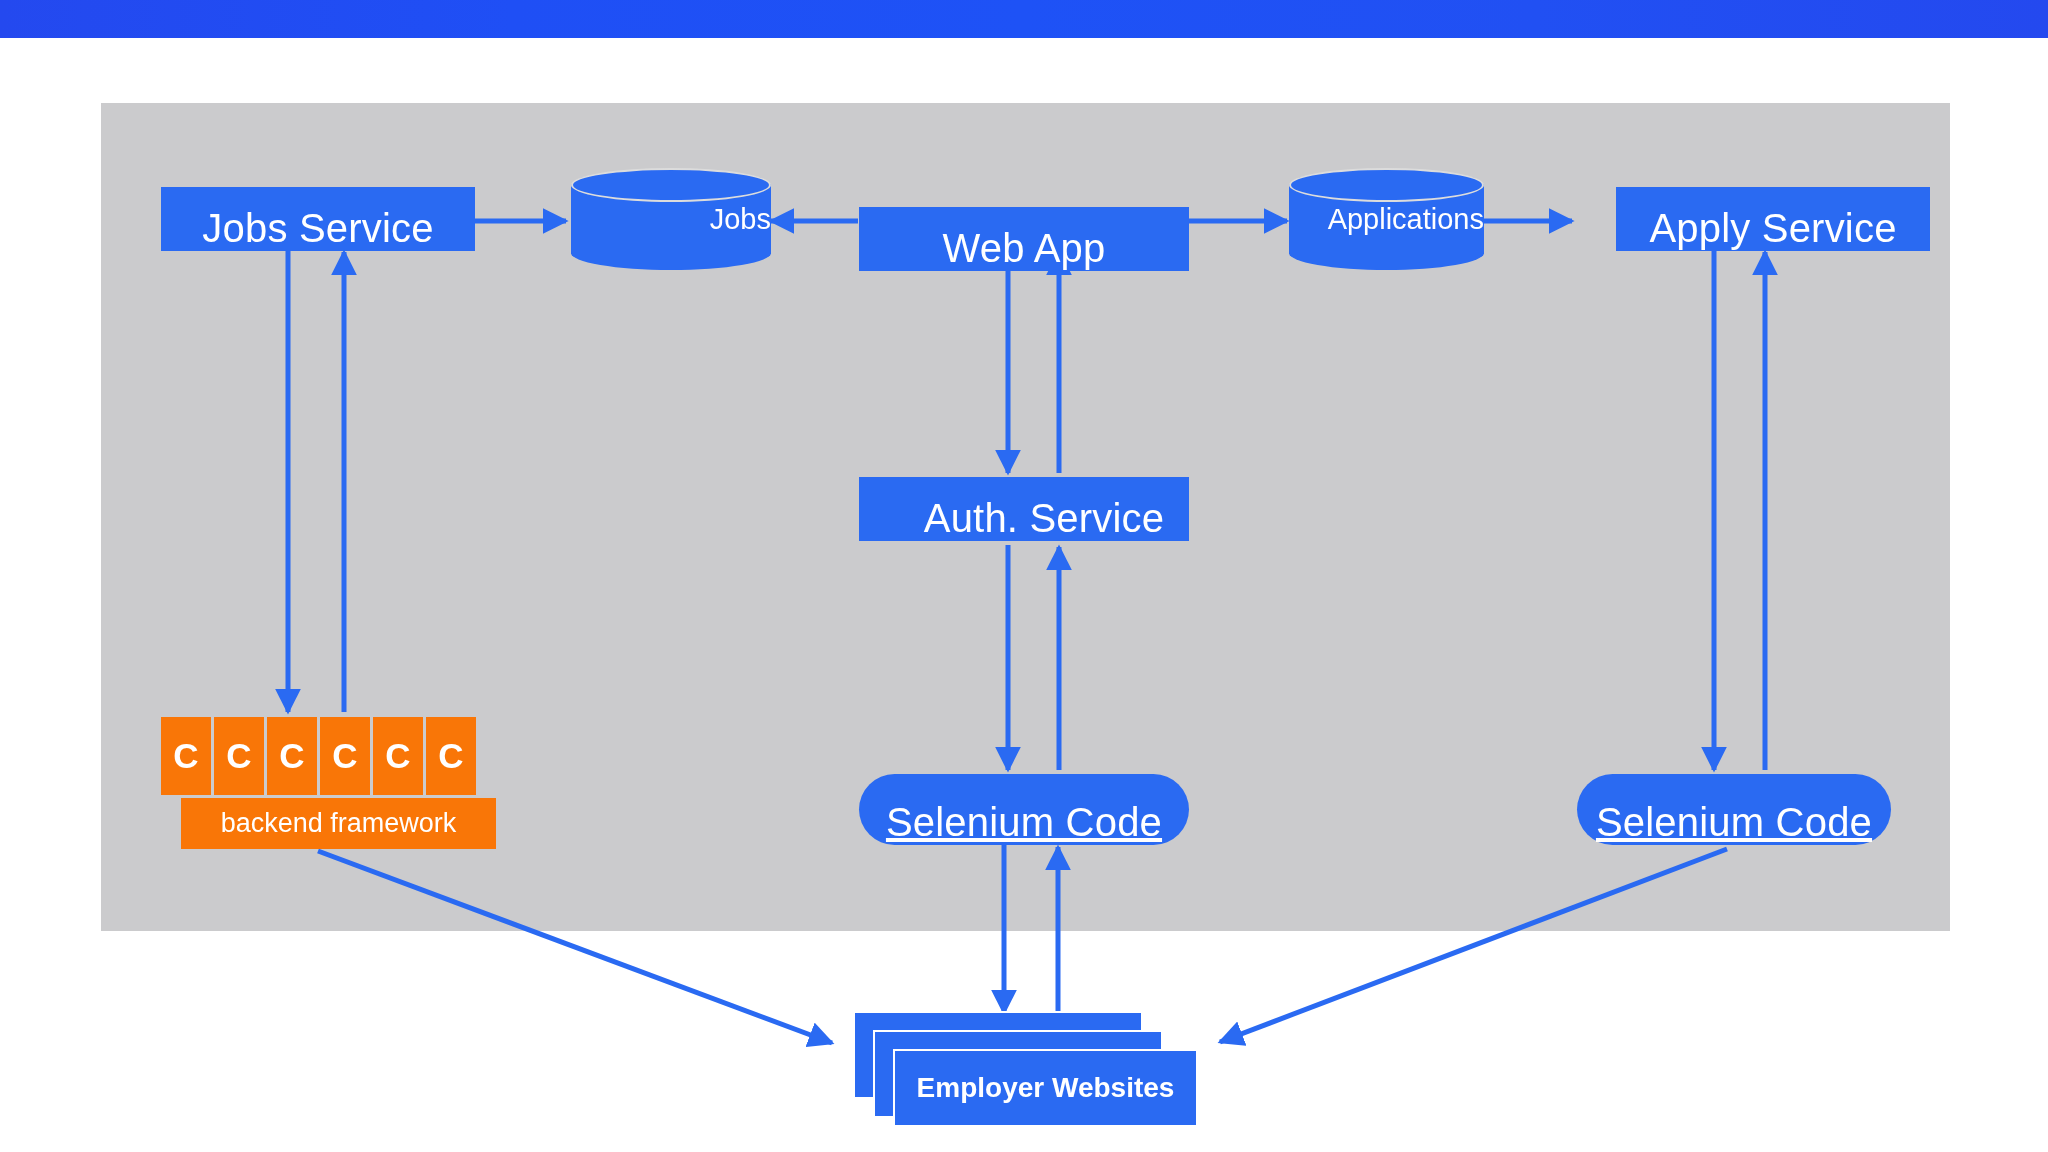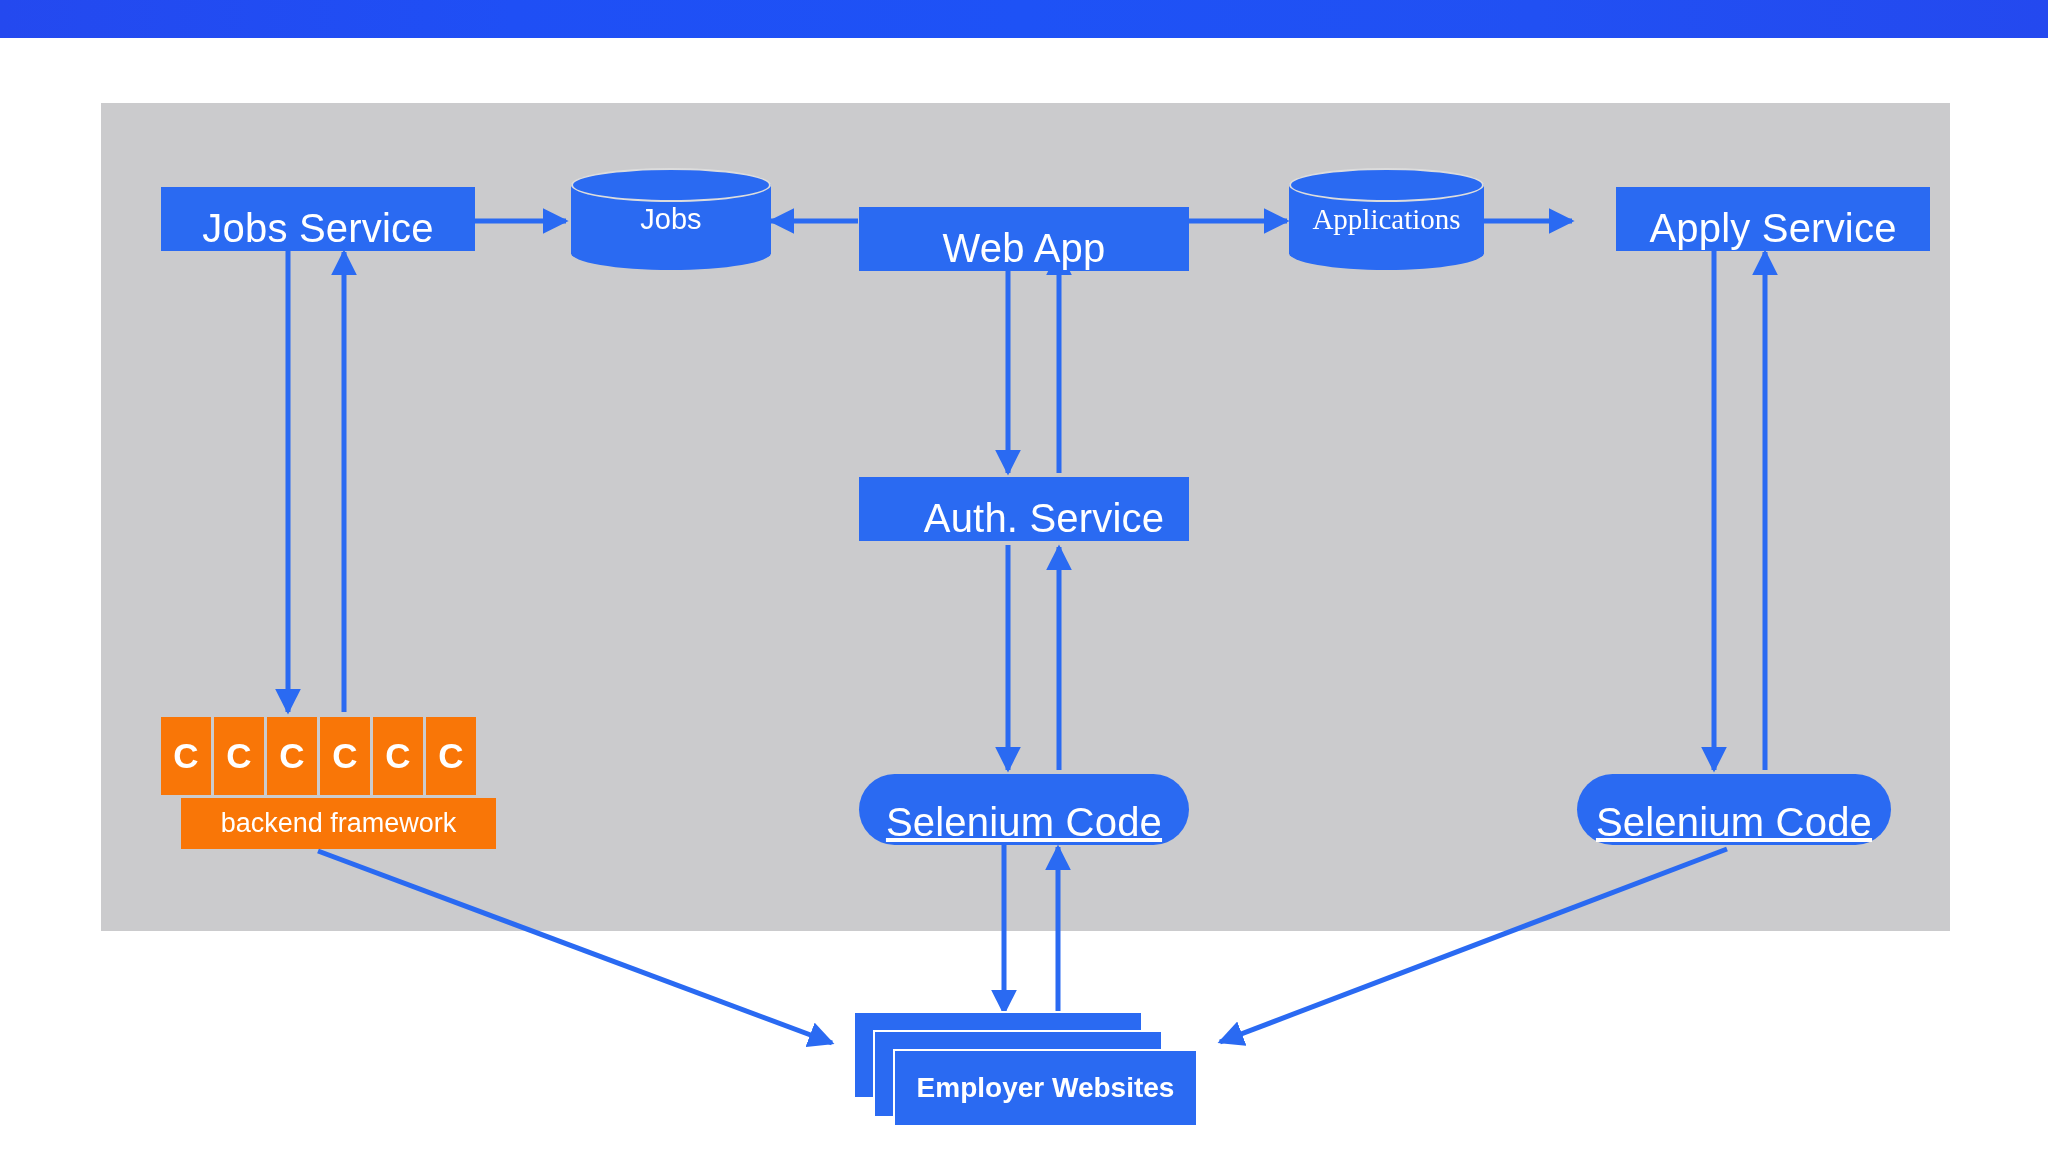--- a/index.html
+++ b/index.html
@@ -72,21 +72,21 @@
     text-decoration: underline;
   }
 
   
   .cylinder {
     position: absolute;
     color: #ffffff;
     font-size: 29px;
     display: flex;
     align-items: center;
-    justify-content: center;
+    justify-content: flex-end;
     white-space: nowrap;
   }
   .cyl-body {
     position: absolute;
     left: 0;
     top: 16px;
     right: 0;
     bottom: 16px;
     background: #2a6af2;
   }
@@ -253,21 +253,21 @@
     <div class="cyl-bottom"></div>
     <div class="cyl-body"></div>
     <div class="cyl-top"></div>
     <span class="cyl-label">Jobs</span>
   </div>
 
   <div class="node rect-node" style="left:859px; top:183px; width:330px; height:64px;margin-top:24px;">
     <span>Web App</span>
   </div>
 
-  <div class="cylinder" style="left:1289px; top:168px; width:195px; height:102px;font-family:Liberation Serif, serif;">
+  <div class="cylinder" style="left:1289px; top:168px; width:195px; height:102px;">
     <div class="cyl-bottom"></div>
     <div class="cyl-body"></div>
     <div class="cyl-top"></div>
     <span class="cyl-label">Applications</span>
   </div>
 
   <div class="node rect-node" style="left:1577px; top:187px; width:314px; height:64px;margin-left:39px;">
     <span>Apply Service</span>
   </div>
 

